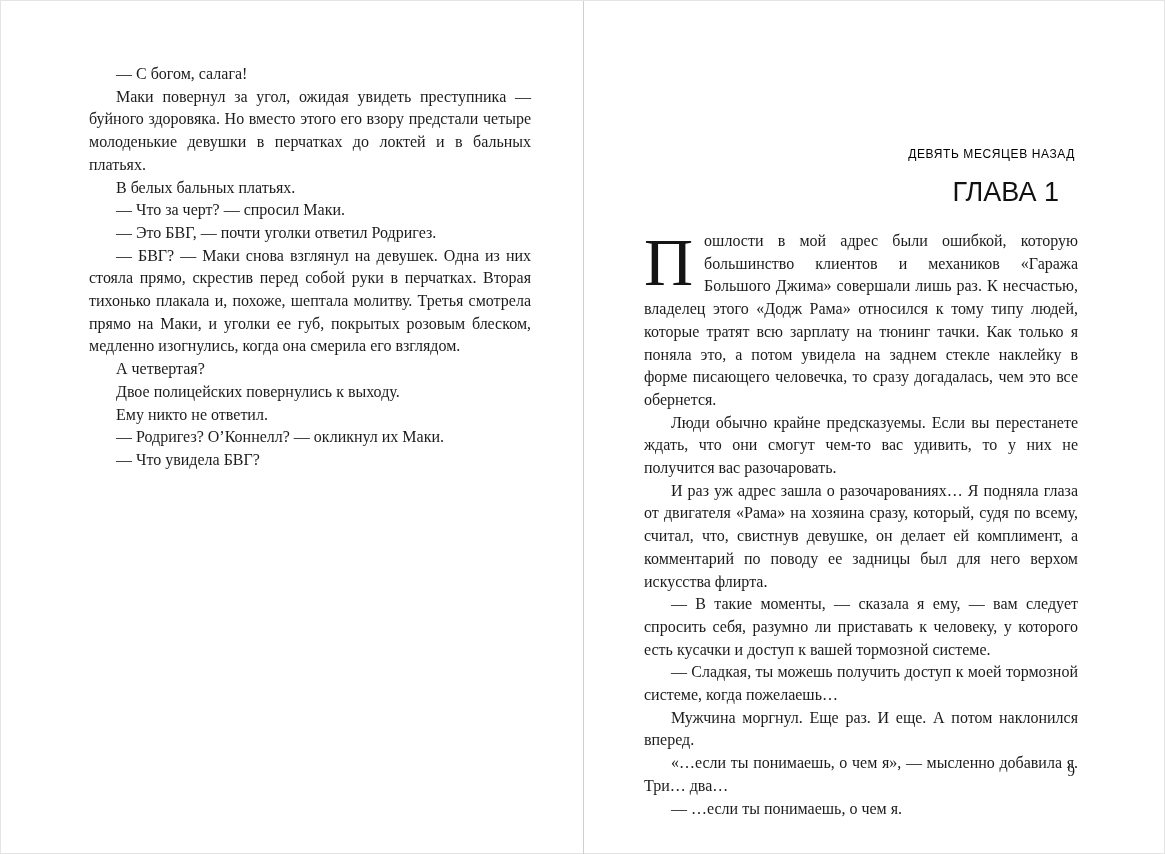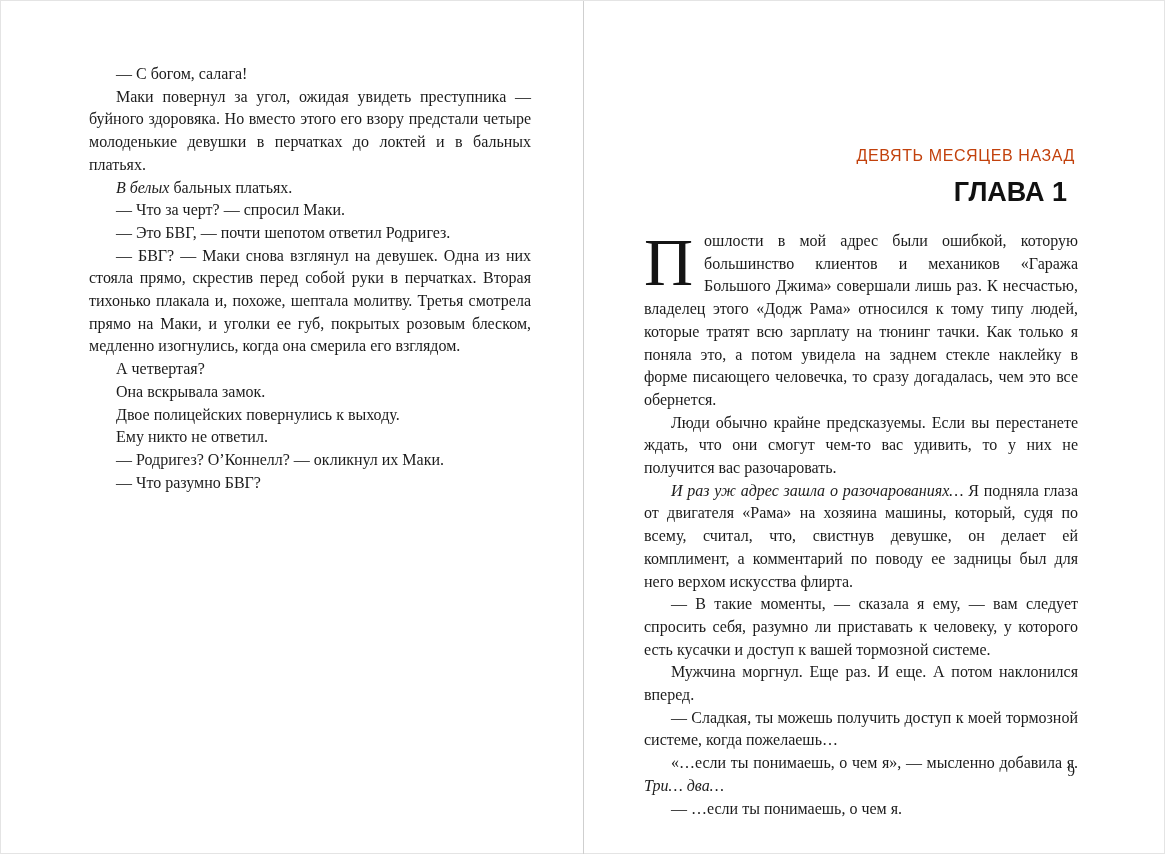--- a/index.html
+++ b/index.html
@@ -25,38 +25,38 @@
     font-size:16px; line-height:22.7px;
     text-align:justify;
     hyphens:auto;
   }
   .right-page {
     position:absolute; left:643px; top:0; width:434px; height:854px;
   }
   .kicker {
     position:absolute; top:146px; right:3px;
     font-family:"Liberation Sans", sans-serif;
-    font-size:16px; letter-spacing:0.6px;
-    color:#c2410c; white-space:nowrap;
+    font-size:12px; letter-spacing:0.6px;
+    color:#000000; white-space:nowrap;
   }
   .chapter-title {
-    position:absolute; top:176px; right:11px;
+    position:absolute; top:176px; right:19px;
     font-family:"Liberation Sans", sans-serif;
-    font-size:27px; font-weight:bold;
+    font-size:27px; font-weight:normal;
     color:#111111; white-space:nowrap;
   }
   .right-body {
     position:absolute; top:229px; left:0; width:434px;
     font-size:16px; line-height:22.7px;
     text-align:justify;
     hyphens:auto;
   }
   .para { text-indent:0; }
   .para.indent { text-indent:27px; }
-  .it { font-style:italic; }
+  .it { }
   .dropcap {
     float:left;
     font-size:68px; line-height:55px;
     margin:5px 11px 0 0;
     color:#141414;
   }
   .page-number {
     position:absolute; top:762px; right:3px;
     font-size:15px; color:#1b1b1b;
   }
@@ -65,38 +65,37 @@
 <body>
 
 <div class="spread">
   <div class="gutter"></div>
 
   <div class="left-text" id="left-paragraphs">
       <p class="para indent"><span>— С богом, салага!</span></p>
       <p class="para indent"><span>Маки повернул за угол, ожидая увидеть преступника — буйного здоровяка. Но вместо этого его взору предстали четыре молоденькие девушки в перчатках до локтей и в бальных платьях.</span></p>
       <p class="para indent"><span class="it">В белых</span><span> бальных платьях.</span></p>
       <p class="para indent"><span>— Что за черт? — спросил Маки.</span></p>
-      <p class="para indent"><span>— Это БВГ, — почти шепотом ответил Родригез.</span></p>
+      <p class="para indent"><span>— Это БВГ, — почти уголки ответил Родригез.</span></p>
       <p class="para indent"><span>— БВГ? — Маки снова взглянул на девушек. Одна из них стояла прямо, скрестив перед собой руки в перчатках. Вторая тихонько плакала и, похоже, шептала молитву. Третья смотрела прямо на Маки, и уголки ее губ, покрытых розовым блеском, медленно изогнулись, когда она смерила его взглядом.</span></p>
       <p class="para indent"><span>А четвертая?</span></p>
-      <p class="para indent"><span>Она вскрывала замок.</span></p>
       <p class="para indent"><span>Двое полицейских повернулись к выходу.</span></p>
       <p class="para indent"><span>Ему никто не ответил.</span></p>
       <p class="para indent"><span>— Родригез? О’Коннелл? — окликнул их Маки.</span></p>
-      <p class="para indent"><span>— Что разумно БВГ?</span></p>
+      <p class="para indent"><span>— Что увидела БВГ?</span></p>
     </div>
 
   <div class="right-page">
     <div class="kicker">ДЕВЯТЬ МЕСЯЦЕВ НАЗАД</div>
     <div class="chapter-title">ГЛАВА 1</div>
     <div class="right-body" id="right-paragraphs">
         <p class="para"><span class="dropcap">П</span><span>ошлости в мой адрес были ошибкой, которую большинство клиентов и механиков «Гаража Большого Джима» совершали лишь раз. К несчастью, владелец этого «Додж Рама» относился к тому типу людей, которые тратят всю зарплату на тюнинг тачки. Как только я поняла это, а потом увидела на заднем стекле наклейку в форме писающего человечка, то сразу догадалась, чем это все обернется.</span></p>
         <p class="para indent"><span>Люди обычно крайне предсказуемы. Если вы перестанете ждать, что они смогут чем-то вас удивить, то у них не получится вас разочаровать.</span></p>
-        <p class="para indent"><span class="it">И раз уж адрес зашла о разочарованиях…</span><span> Я подняла глаза от двигателя «Рама» на хозяина машины, который, судя по всему, считал, что, свистнув девушке, он делает ей комплимент, а комментарий по поводу ее задницы был для него верхом искусства флирта.</span></p>
+        <p class="para indent"><span class="it">И раз уж адрес зашла о разочарованиях…</span><span> Я подняла глаза от двигателя «Рама» на хозяина сразу, который, судя по всему, считал, что, свистнув девушке, он делает ей комплимент, а комментарий по поводу ее задницы был для него верхом искусства флирта.</span></p>
         <p class="para indent"><span>— В такие моменты, — сказала я ему, — вам следует спросить себя, разумно ли приставать к человеку, у которого есть кусачки и доступ к вашей тормозной системе.</span></p>
+        <p class="para indent"><span>— Сладкая, ты можешь получить доступ к моей тормозной системе, когда пожелаешь…</span></p>
         <p class="para indent"><span>Мужчина моргнул. Еще раз. И еще. А потом наклонился вперед.</span></p>
-        <p class="para indent"><span>— Сладкая, ты можешь получить доступ к моей тормозной системе, когда пожелаешь…</span></p>
         <p class="para indent"><span>«…если ты понимаешь, о чем я», — мысленно добавила я. </span><span class="it">Три… два…</span></p>
         <p class="para indent"><span>— …если ты понимаешь, о чем я.</span></p>
       </div>
     <div class="page-number">9</div>
   </div>
 </div>
 
 </body></html>

